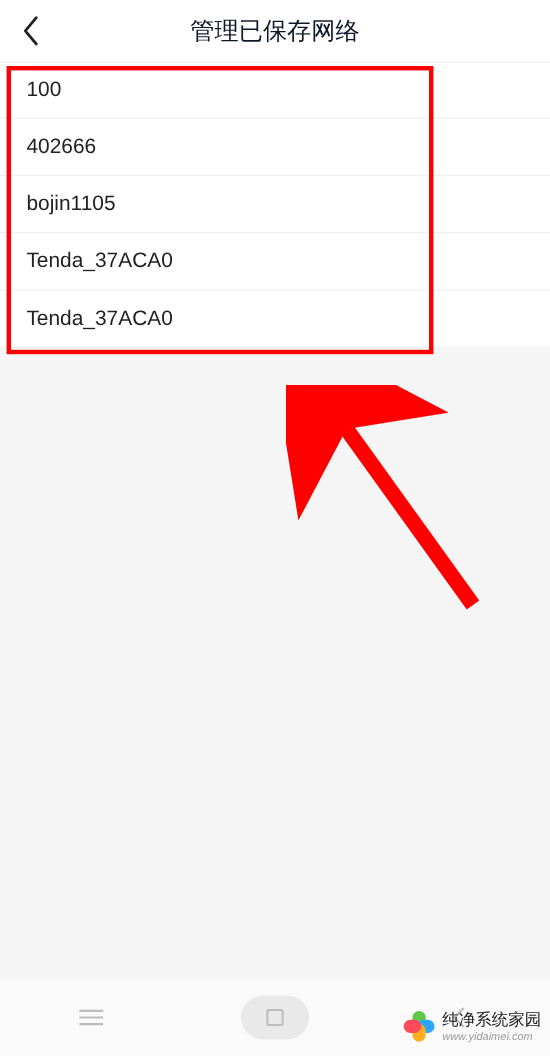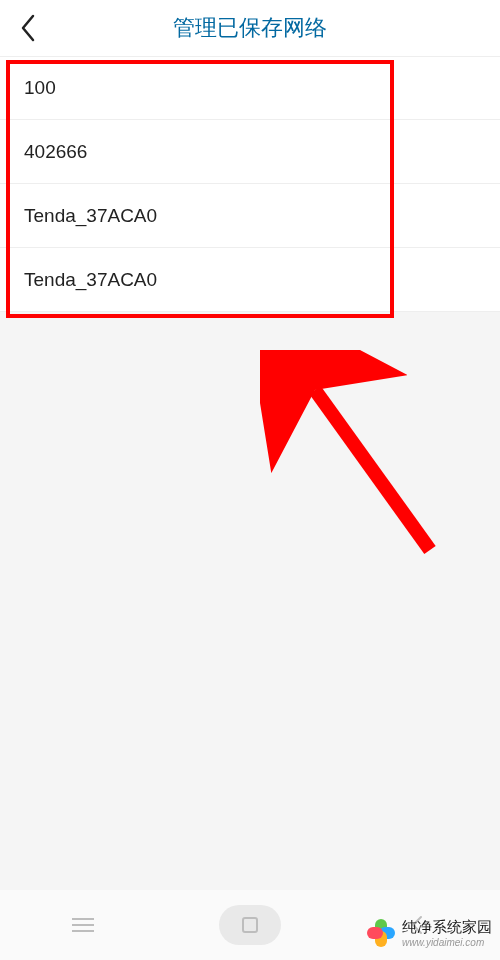--- a/index.html
+++ b/index.html
@@ -1,25 +1,25 @@
 <!DOCTYPE html>
 <html><head>
   <meta charset="utf-8">
   <style>
     * { margin: 0; padding: 0; box-sizing: border-box; }
     html, body { width: 500px; height: 960px; overflow: hidden; font-family: -apple-system, "Helvetica Neue", Arial, "PingFang SC", "Microsoft YaHei", sans-serif; background: #fff; }
     .screen { width: 500px; height: 960px; position: relative; background: #f5f5f5; }
     .header { height: 56px; background: #ffffff; display: flex; align-items: center; position: relative; }
     .back { width: 56px; height: 56px; display: flex; align-items: center; justify-content: center; }
     .back svg { width: 18px; height: 28px; }
-    .title { position: absolute; left: 0; right: 0; text-align: center; font-size: 22px; color: #0369a1; font-weight: 400; pointer-events: none; }
+    .title { position: absolute; left: 0; right: 0; text-align: center; font-size: 22px; color: #0f172a; font-weight: 400; pointer-events: none; }
     .list-wrap { position: relative; }
     .list-border { position: absolute; top: 4px; left: 6px; right: 106px; bottom: -6px; border: 4px solid #ff0000; pointer-events: none; z-index: 5; }
     .list { background: #ffffff; }
-    .item { height: 64px; display: flex; align-items: center; padding: 0 24px; border-bottom: 1px solid #eeeeee; font-size: 19px; color: #222; }
+    .item { height: 52px; display: flex; align-items: center; padding: 0 24px; border-bottom: 1px solid #eeeeee; font-size: 19px; color: #222; }
     .item:first-child { border-top: 1px solid #eeeeee; }
     .arrow-annot { position: absolute; z-index: 6; pointer-events: none; }
     .nav-bar { position: absolute; left: 0; right: 0; bottom: 0; height: 70px; background: #fafafa; display: flex; align-items: center; justify-content: space-around; }
     .nav-btn { width: 33%; height: 46px; display: flex; align-items: center; justify-content: center; color: #bdbdbd; }
     .nav-home { width: 62px; height: 40px; border-radius: 20px; background: #e9e9e9; display: flex; align-items: center; justify-content: center; }
     .watermark { position: absolute; right: 8px; bottom: 12px; display: flex; align-items: center; gap: 6px; font-size: 15px; color: #1a1a1a; z-index: 20; }
     .watermark .wm-sub { font-size: 10px; color: #999; display: block; font-style: italic; }
     .wm-icon { width: 30px; height: 30px; position: relative; }
     .petal { position: absolute; width: 12px; height: 16px; border-radius: 6px; left: 9px; top: 7px; }
   </style>
@@ -37,20 +37,23 @@
     <div class="title">管理已保存网络</div>
   </div>
 
   <div class="list-wrap">
     <div class="list">
       <div class="item">
           <span>100</span>
         </div>
       <div class="item">
           <span>402666</span>
+        </div>
+      <div class="item">
+          <span>bojin1105</span>
         </div>
       <div class="item">
           <span>Tenda_37ACA0</span>
         </div>
       <div class="item">
           <span>Tenda_37ACA0</span>
         </div>
     </div>
     <div class="list-border"></div>
   </div>

